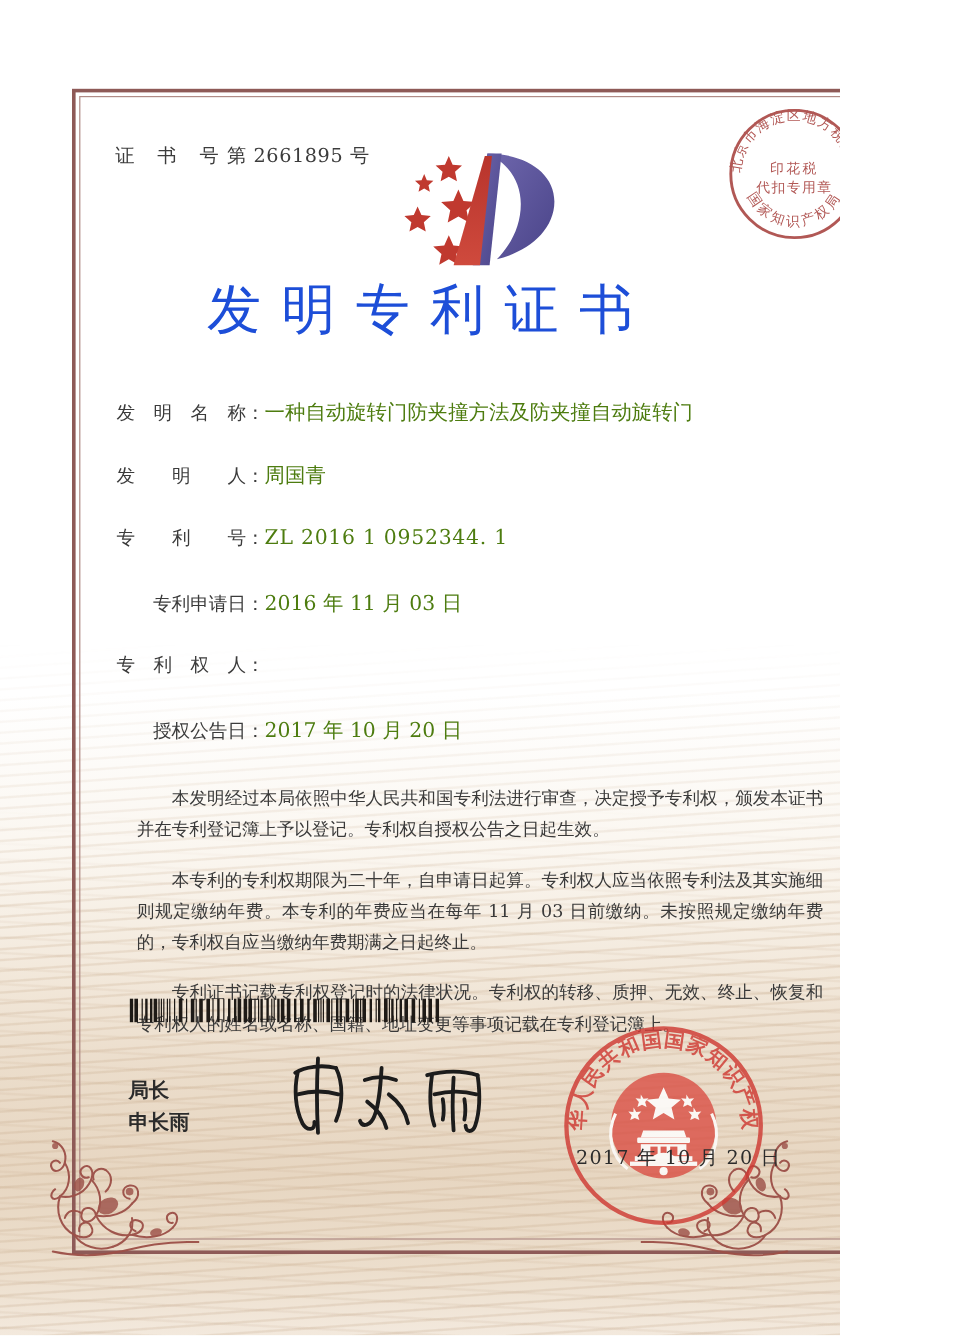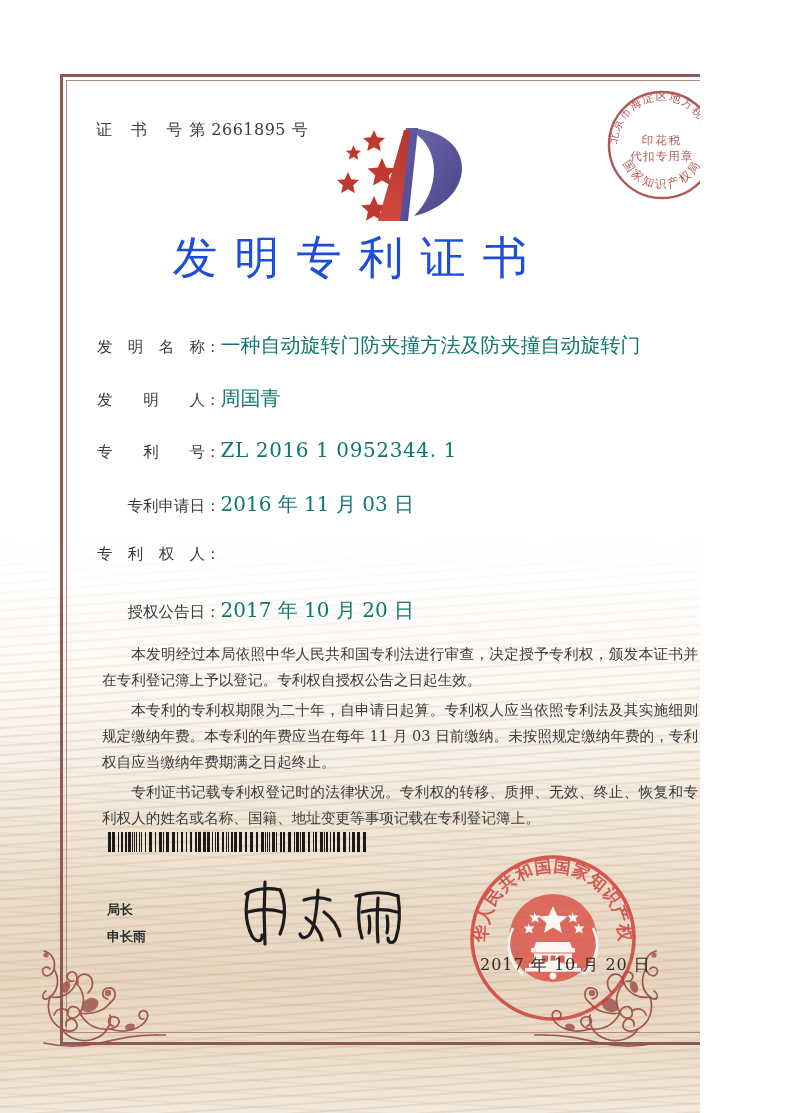--- a/index.html
+++ b/index.html
@@ -103,42 +103,42 @@
   }
   .flabel.wide{letter-spacing:0;display:block;text-align:right;}
   .flabel span{display:inline-block;}
   .fcolon{
     flex:0 0 11px;
     font-family:"DejaVu Serif","Liberation Serif",serif;
     font-size:15.5px;color:#3b3b3b;
   }
   .fvalue{
     font-family:"DejaVu Serif","Liberation Serif",serif;
-    font-size:20px;color:#0f766e;white-space:nowrap;
+    font-size:17px;color:#4d7c0f;white-space:nowrap;
   }
   .fvalue.mono-sp{letter-spacing:0.6px;}
 
   
   .body-text{
     position:absolute;left:98px;top:637px;width:604px;
     font-family:"DejaVu Serif","Liberation Serif",serif;
     font-size:14.6px;line-height:26px;color:#3a3a3a;
     text-align:justify;
   }
-  .body-text p{margin:4px;text-indent:2em;}
+  .body-text p{margin:16px;text-indent:2em;}
 
   
   .barcode{position:absolute;left:108px;top:832px;width:258px;height:20px;}
   .barcode svg{display:block;width:100%;height:100%;}
 
   
   .sig-labels{
     position:absolute;left:107px;top:896px;
     font-family:"DejaVu Sans","Liberation Sans",sans-serif;
-    font-size:13px;font-weight:700;color:#2b2b2b;line-height:27px;
+    font-size:17px;font-weight:700;color:#2b2b2b;line-height:27px;
   }
   .sig-hand{position:absolute;left:232px;top:878px;width:178px;height:70px;}
   .sig-hand svg{display:block;width:100%;height:100%;}
 
   
   .seal{position:absolute;left:467px;top:852px;width:172px;height:172px;}
   .seal svg{display:block;width:100%;height:100%;opacity:.82;}
   .seal-date{
     position:absolute;left:480px;top:955px;width:170px;text-align:center;
     font-family:"DejaVu Serif","Liberation Serif",serif;

